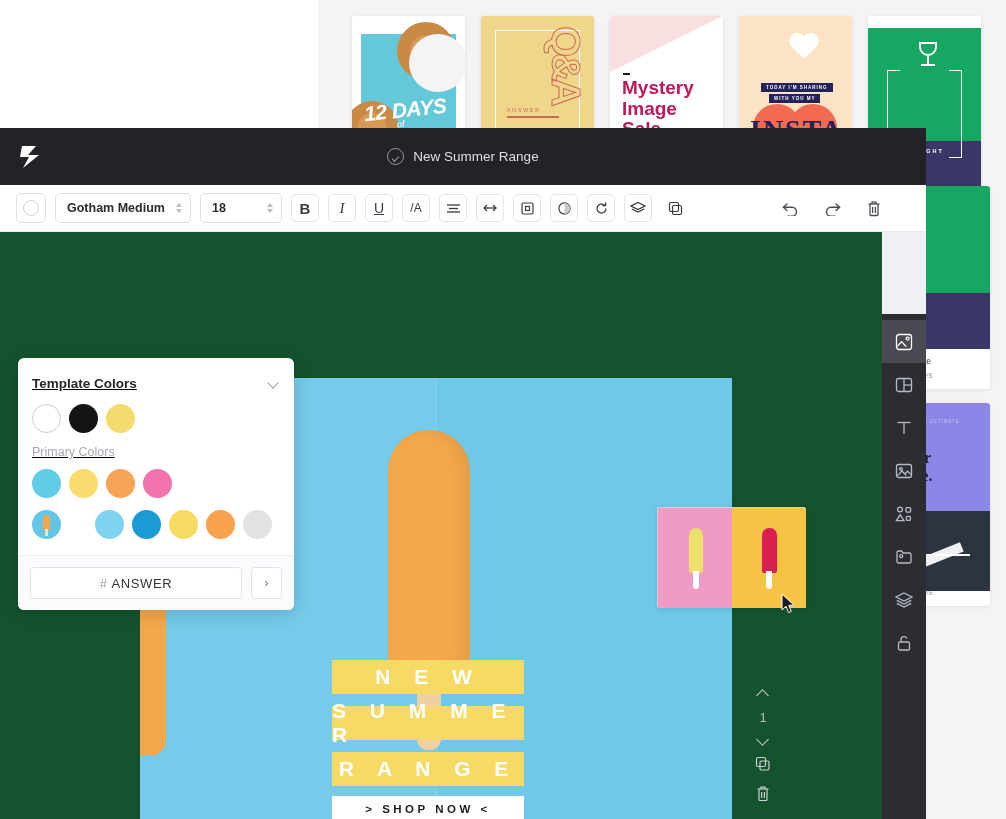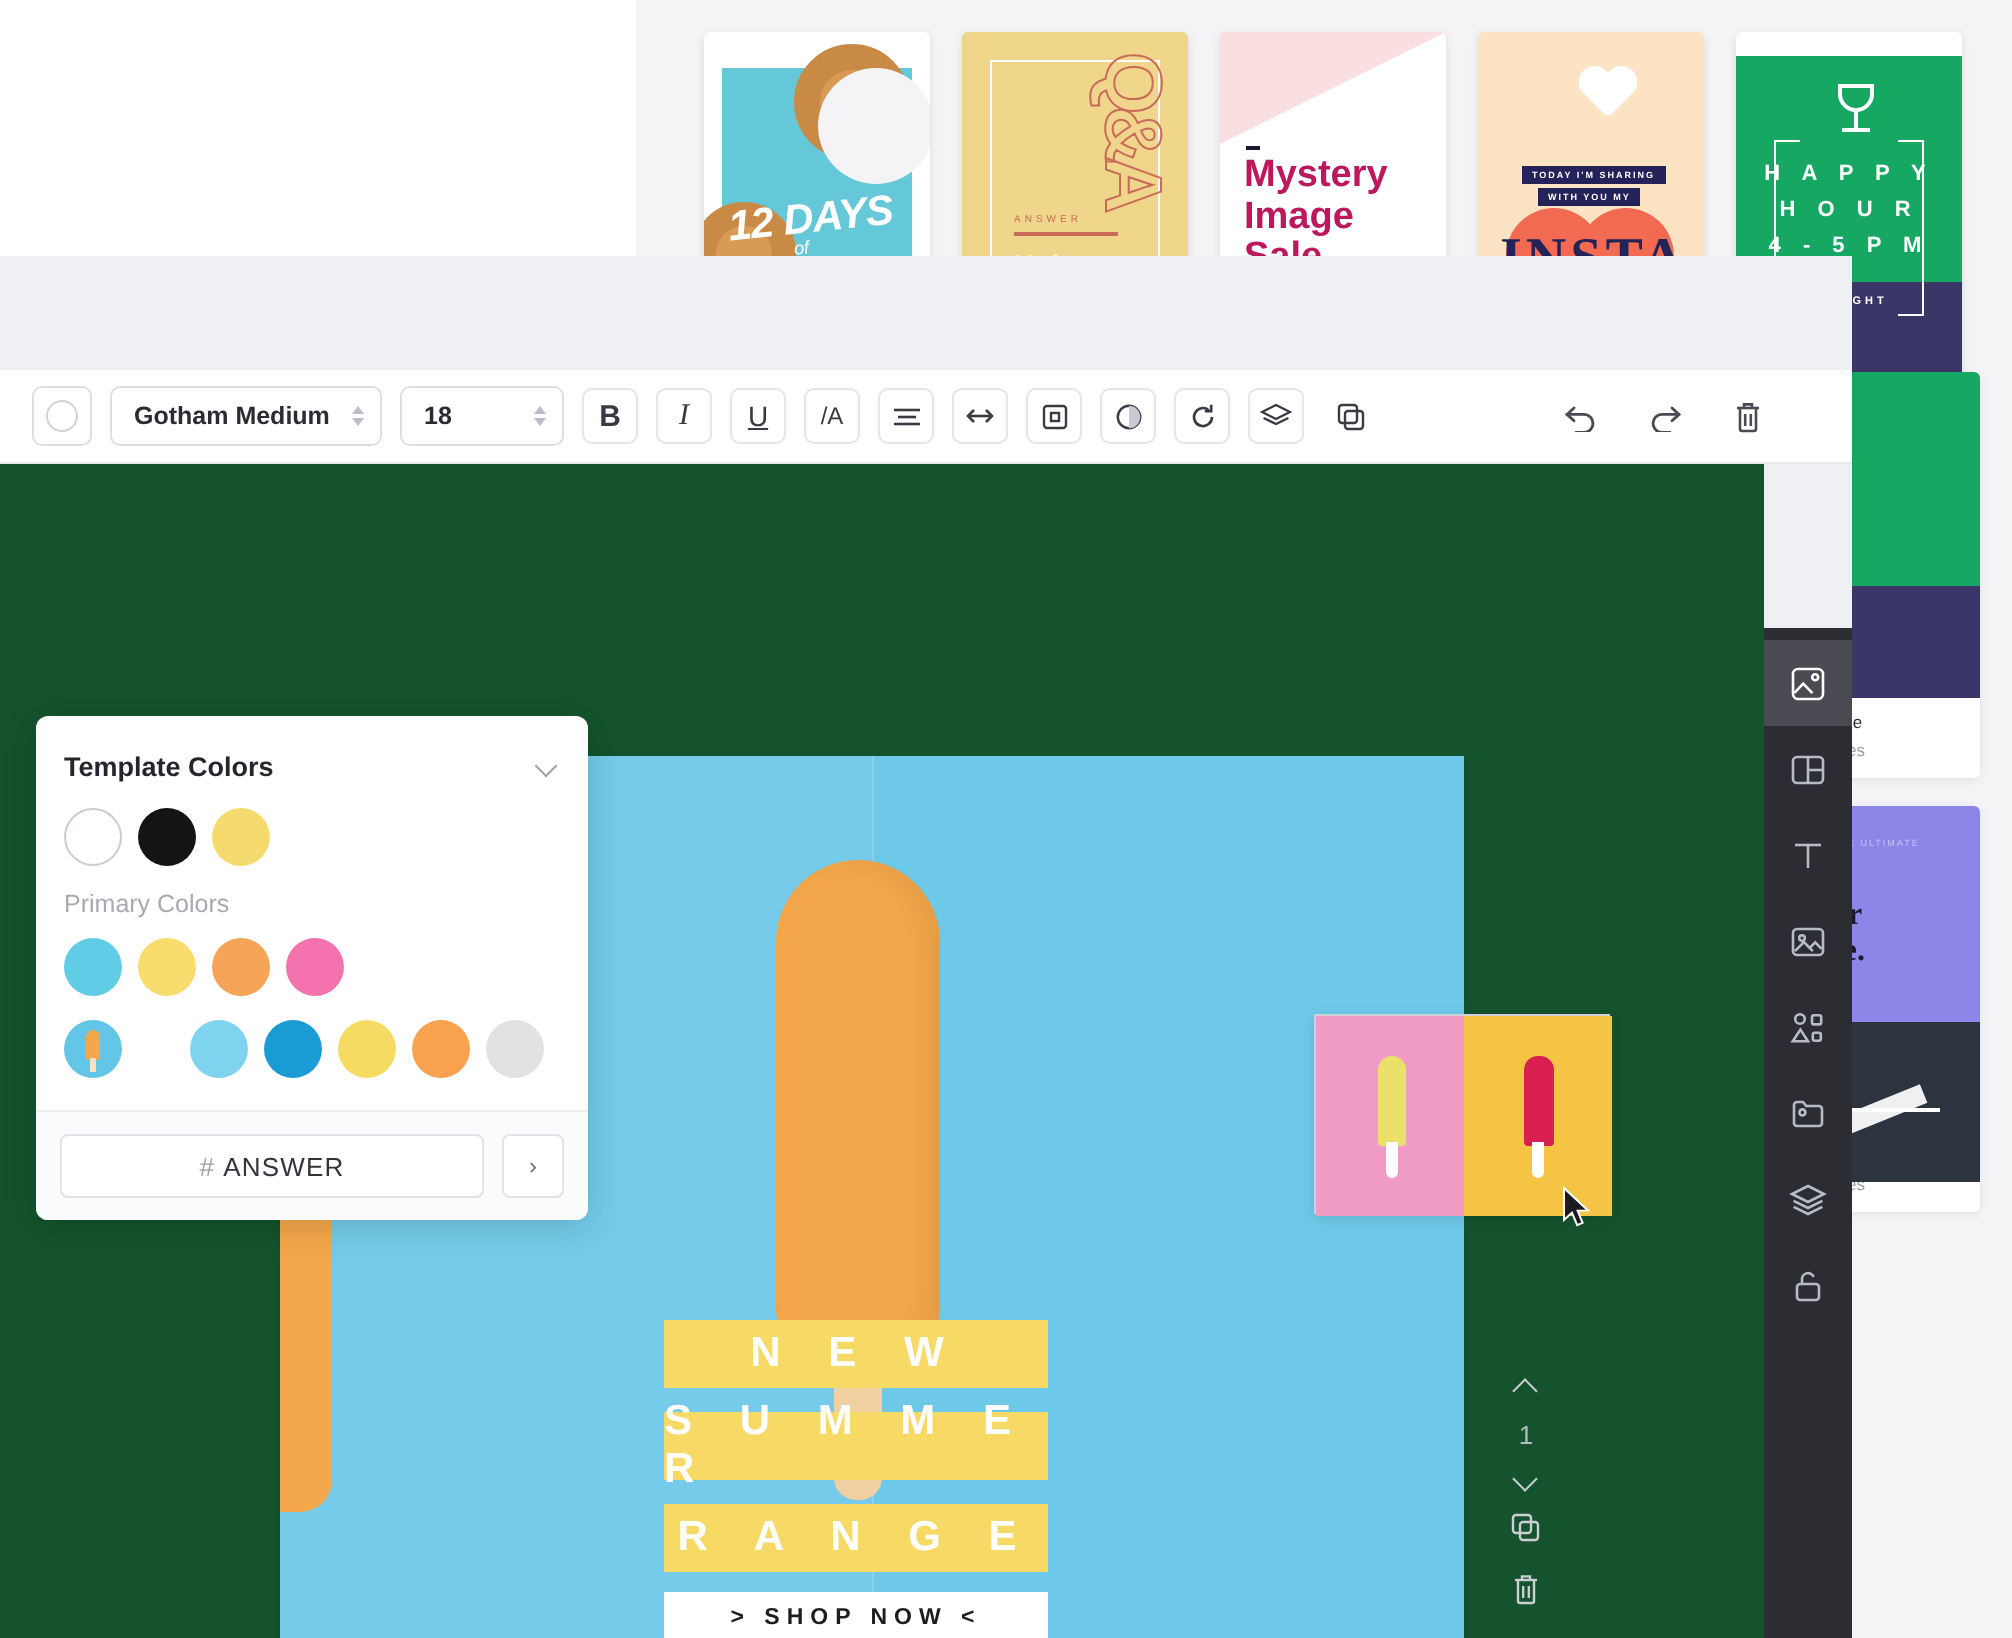--- a/index.html
+++ b/index.html
@@ -149,21 +149,21 @@
   .chev.up:after { transform:rotate(45deg); }
   .chev.dn:after { transform:rotate(-135deg); top:1px; }
 
   
   .rsidebar { position:absolute; left:882px; top:186px; width:44px; height:633px; background:#2c2c33; display:flex; flex-direction:column; align-items:center; padding-top:6px; }
   .rs-item { width:44px; height:43px; display:flex; align-items:center; justify-content:center; color:#b9bbc4; }
   .rs-item.active { background:#4a4a53; color:#fff; }
 
   
   .popover { position:absolute; left:18px; top:230px; width:276px; background:#fff; border-radius:6px; box-shadow:0 3px 18px rgba(0,0,0,.16); overflow:hidden; }
-  .pv-body { padding:14px 14px 4px 14px; }
+  .pv-body { padding:14px 14px 4px 14px;text-decoration:underline; }
   .pv-sec { margin-bottom:12px; }
   .pv-head { display:flex; align-items:center; height:22px; }
   .pv-title { font-size:13.5px; font-weight:bold; color:#25252e; }
   .pv-ext { margin-left:7px; color:#2f2f38; font-size:12px; }
   .pv-caret { margin-left:auto; width:11px; height:11px; position:relative; }
   .pv-caret:after { content:""; position:absolute; left:0; top:1px; width:7px; height:7px; border-right:1.5px solid #9aa0a8; border-bottom:1.5px solid #9aa0a8; transform:rotate(45deg); }
   .pv-sublabel { font-size:12.5px; color:#a8aab2; margin:10px 0 6px 0; }
   .sw-row { display:flex; gap:8px; margin-top:10px; align-items:center; }
   .sw { width:29px; height:29px; border-radius:50%; flex:none; }
   .sw.outline { border:1px solid #c9ccd2; }
@@ -226,25 +226,20 @@
       </div>
 
       <div class="tmpl-card c5">
         <div class="grn"></div>
           <div class="nav"></div>
         <div class="bracketL"></div>
           <div class="bracketR"></div>
         <div class="glass"></div>
           <div class="stem"></div>
           <div class="base"></div>
-        <div class="hh">
-          <div>H A P P Y</div>
-          <div>H O U R</div>
-          <div>4 - 5 P M</div>
-        </div>
         <div class="tn">TONIGHT</div>
       </div>
     </div>
 
     <div class="bg-right-col">
       <div class="rc-card">
         <div class="rc-thumb rc-green">
             <div class="gnav"></div>
           </div>
         <div class="rc-txt">
@@ -266,20 +261,31 @@
         <div class="rc-txt">
           <div class="rc-title">Range</div>
           <div class="rc-sub">Stories</div>
         </div>
       </div>
     </div>
   </div>
 
   <div class="editor">
 
+    <div class="titlebar">
+      <div class="logo">
+        <svg viewBox="0 0 28 26" width="28" height="26" fill="#ffffff">
+          <path d="M3 2 L17 2 L9 11 L20 11 L4 24 L10 13 L1 13 Z"></path>
+        </svg>
+      </div>
+      <div class="doctitle-wrap">
+        <div class="doc-check"></div>
+        <div class="doctitle">New Summer Range</div>
+      </div>
+    </div>
 
     <div class="toolbar">
       <div class="tb-left">
         <div class="colorbtn">
           <i></i>
         </div>
 
         <div class="selbox font-sel">
           <span class="val">Gotham Medium</span>
           <span class="spin">

